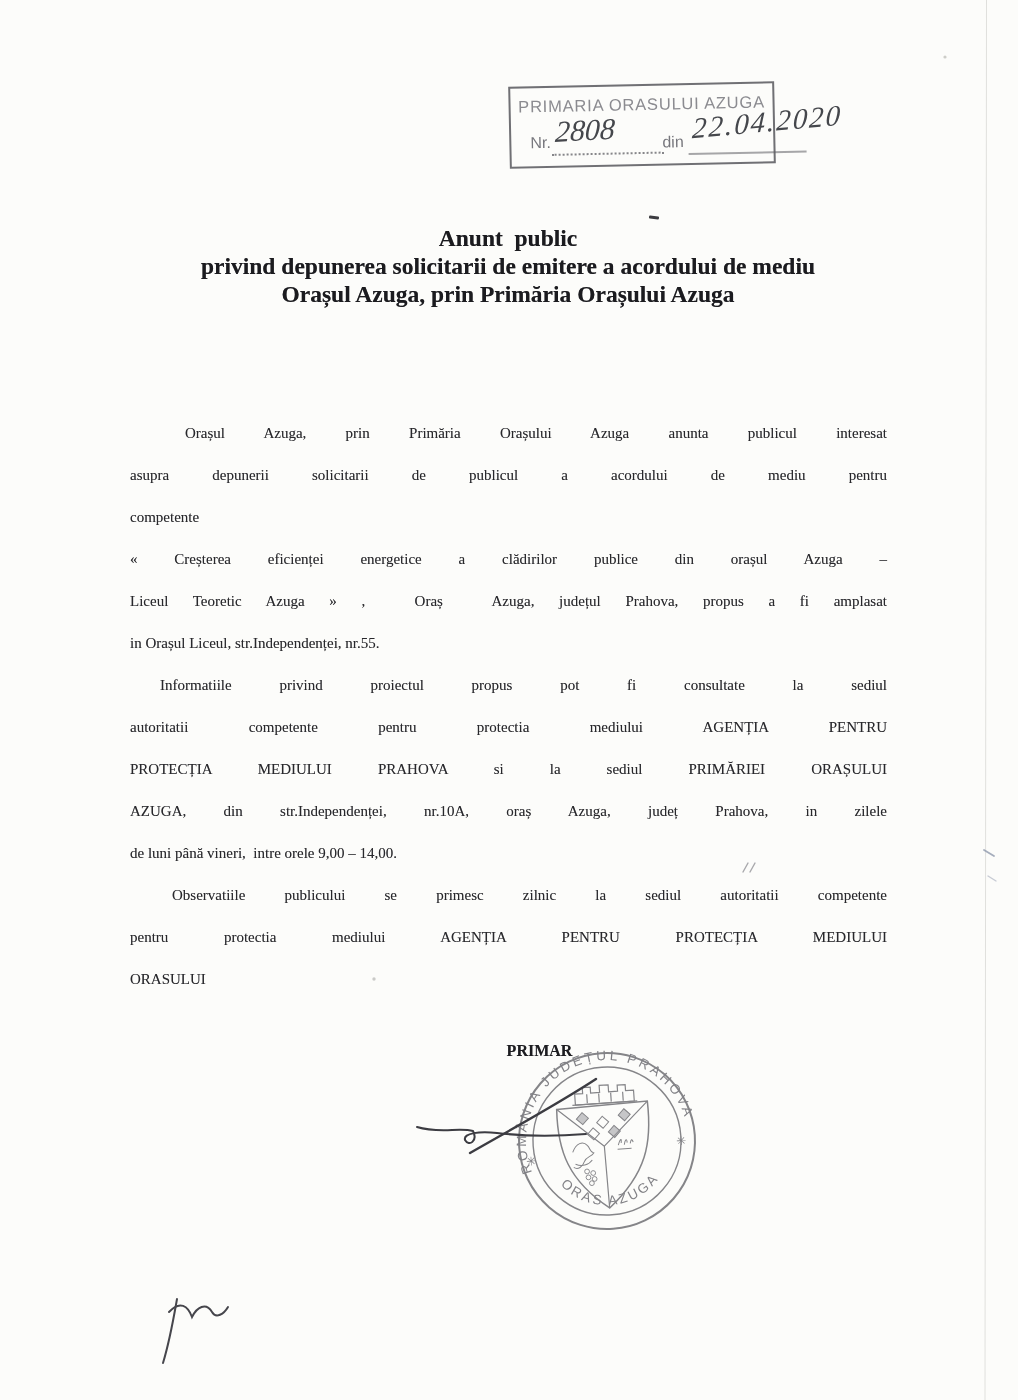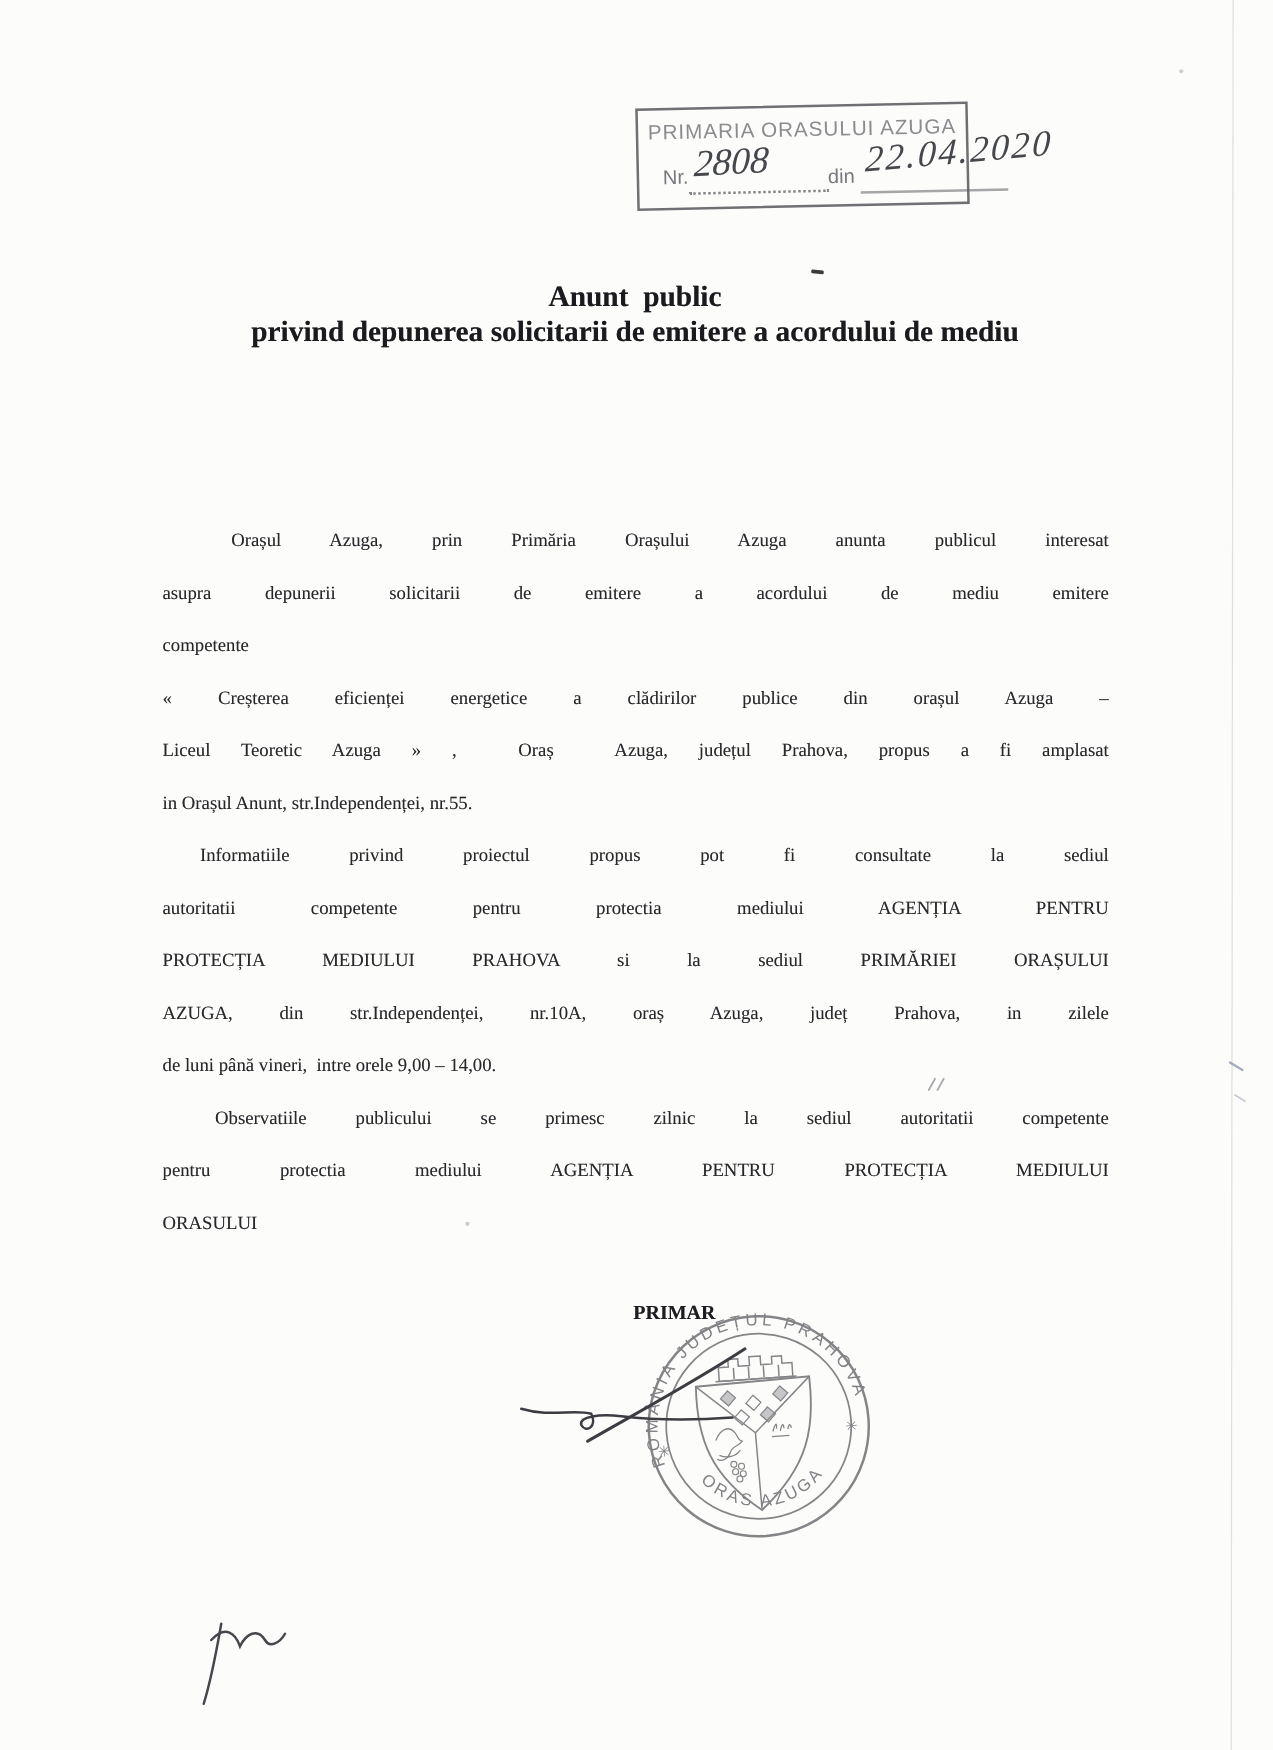--- a/index.html
+++ b/index.html
@@ -65,29 +65,30 @@
     <span class="lbl" style="left:151px;top:48px;">din</span>
     <span class="hand date-val">22.04.2020</span>
     <span class="u-sol"></span>
   </div>
 
   <div class="dash-mark"></div>
 
   <div class="title">
     <div>Anunt  public</div>
     <div>privind depunerea solicitarii de emitere a acordului de mediu</div>
+    <div>Orașul Azuga, prin Primăria Orașului Azuga</div>
   </div>
 
   <div class="body-text">
     <div class="b-line just ind1">Orașul Azuga, prin Primăria Orașului Azuga anunta publicul interesat</div>
-    <div class="b-line just">asupra depunerii solicitarii de emitere a acordului de mediu emitere</div>
+    <div class="b-line just">asupra depunerii solicitarii de publicul a acordului de mediu pentru</div>
     <div class="b-line">competente</div>
     <div class="b-line just">« Creșterea eficienței energetice a clădirilor publice din orașul Azuga –</div>
     <div class="b-line just">Liceul Teoretic Azuga » ,  Oraș  Azuga, județul Prahova, propus a fi amplasat</div>
-    <div class="b-line">in Orașul Anunt, str.Independenței, nr.55.</div>
+    <div class="b-line">in Orașul Liceul, str.Independenței, nr.55.</div>
     <div class="b-line just ind2">Informatiile privind proiectul propus pot fi consultate la sediul</div>
     <div class="b-line just">autoritatii competente pentru protectia mediului AGENȚIA PENTRU</div>
     <div class="b-line just">PROTECȚIA MEDIULUI PRAHOVA si la sediul PRIMĂRIEI ORAȘULUI</div>
     <div class="b-line just">AZUGA, din str.Independenței, nr.10A, oraș Azuga, județ Prahova, in zilele</div>
     <div class="b-line">de luni până vineri,  intre orele 9,00 – 14,00.</div>
     <div class="b-line just ind3">Observatiile publicului se primesc zilnic la sediul autoritatii competente</div>
     <div class="b-line just">pentru protectia mediului AGENȚIA PENTRU PROTECȚIA MEDIULUI</div>
     <div class="b-line">ORASULUI</div>
   </div>
 

